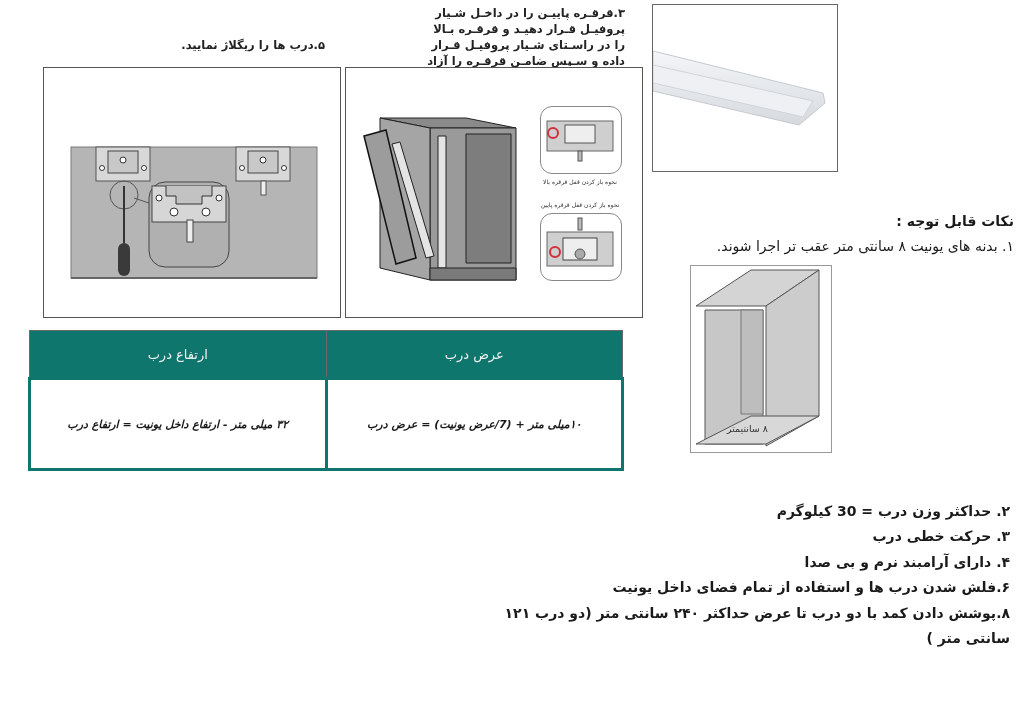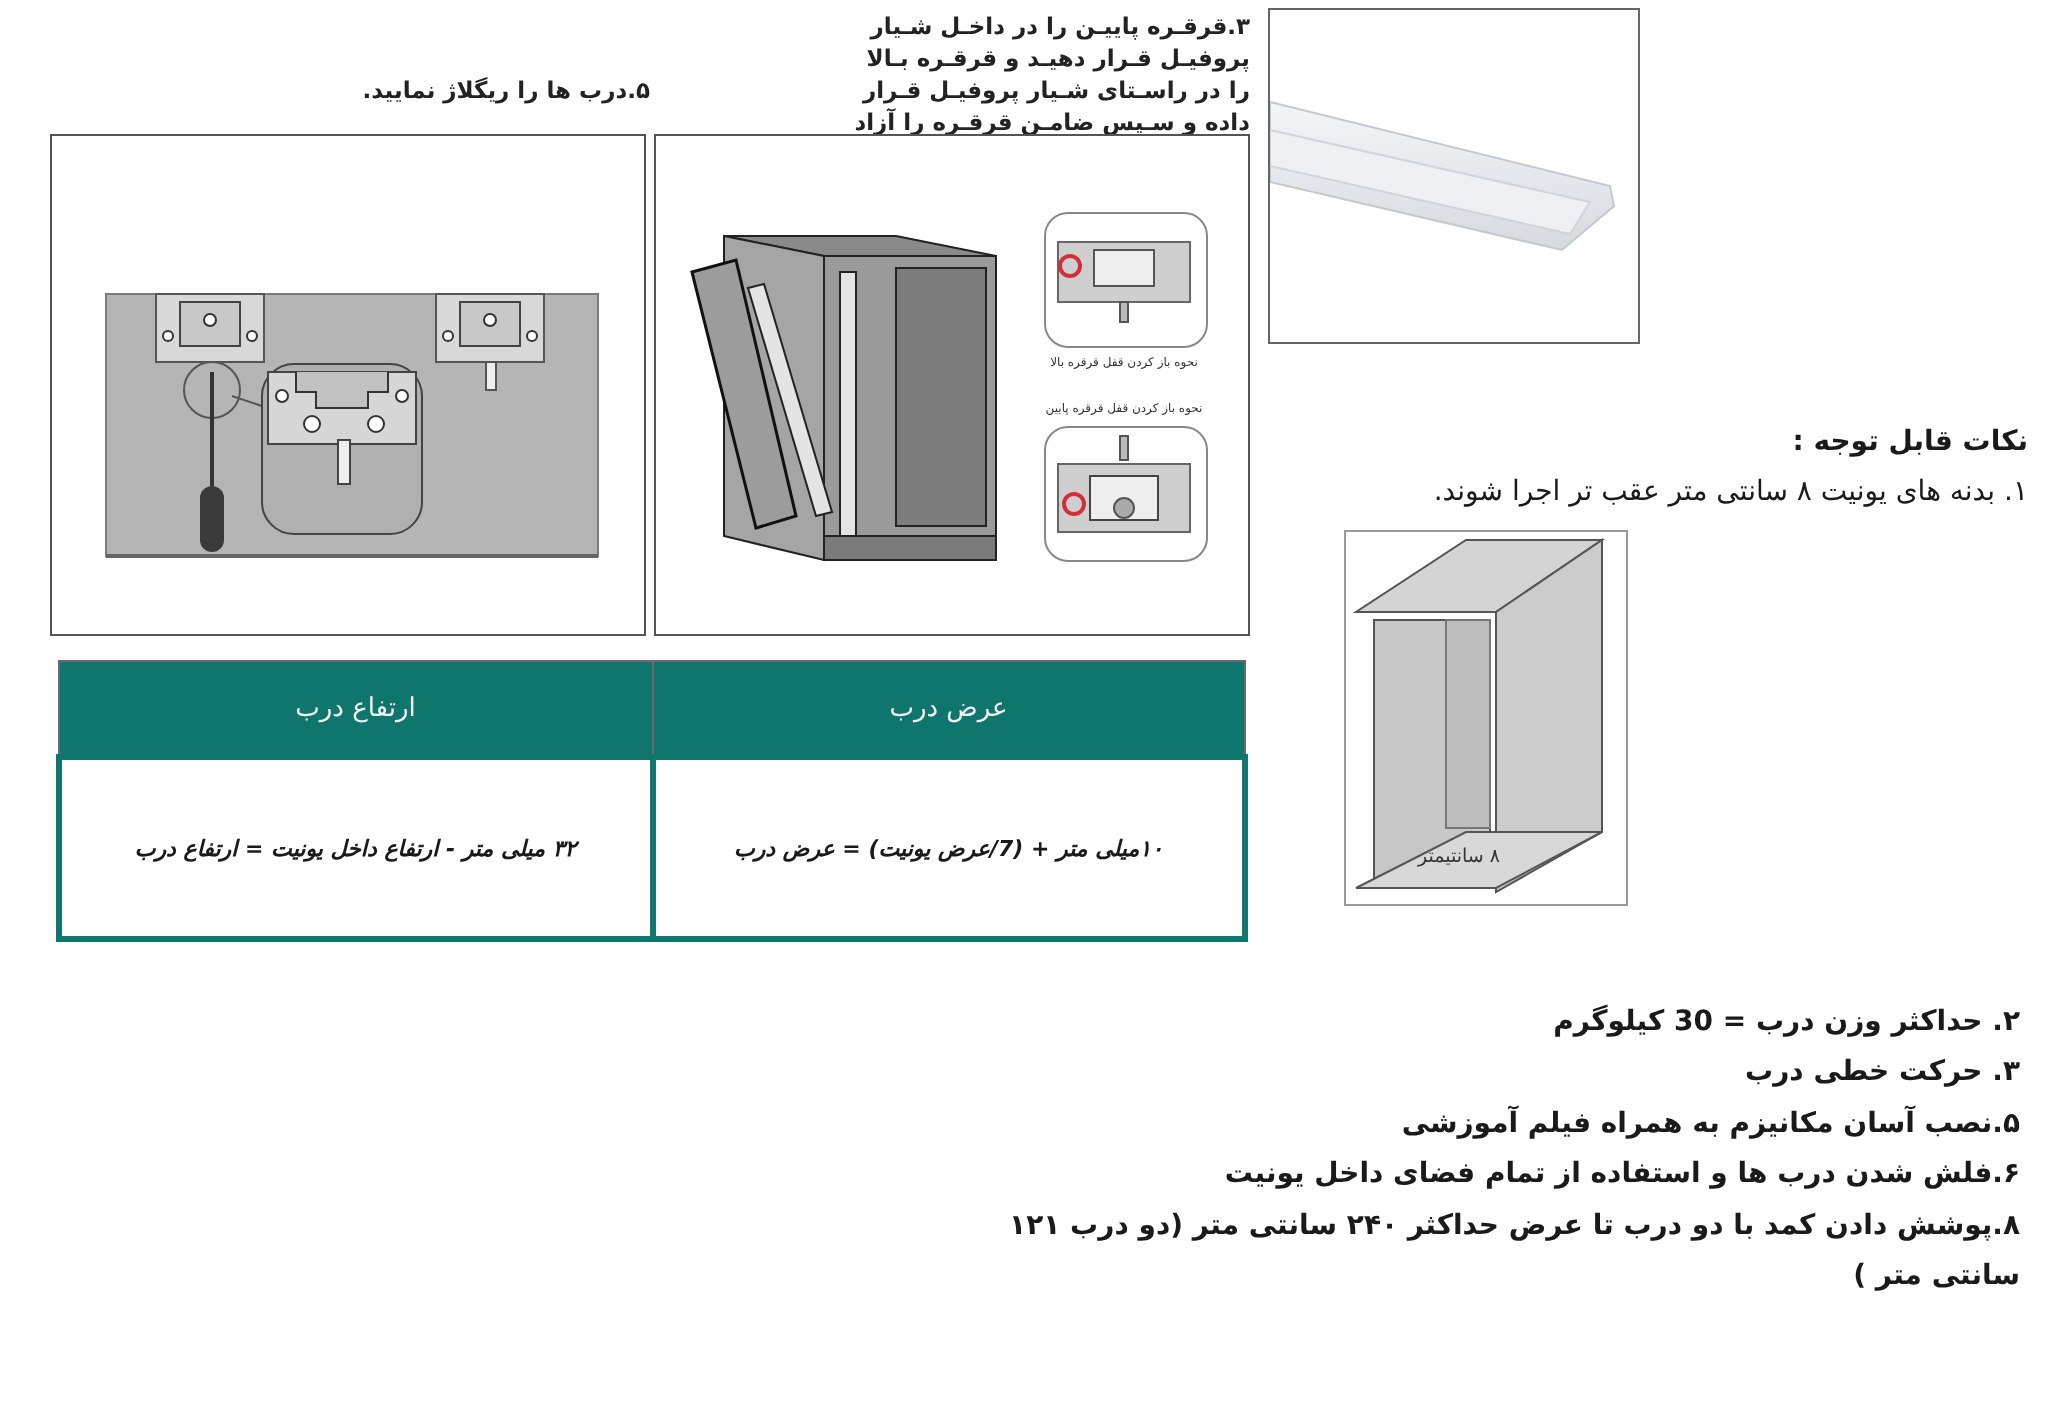--- a/index.html
+++ b/index.html
@@ -1,21 +1,21 @@
 <!DOCTYPE html>
 <html><head>
 <meta charset="utf-8">
 <style>
   html, body { margin:0; padding:0; background:#ffffff; }
   body { width:1024px; height:714px; position:relative; overflow:hidden; font-family:"DejaVu Sans", sans-serif; color:#1a1a1a; }
   .abs { position:absolute; }
   .rtl { direction:rtl; text-align:right; }
   .step3 { left:420px; top:5px; width:205px; font-size:11.5px; line-height:16px; font-weight:bold; color:#222; }
   .step5 { left:180px; top:37px; width:145px; font-size:11.5px; line-height:16px; font-weight:bold; color:#222; }
-  .framebox { border:1px solid #555; background:#fff; box-sizing:border-box; }
+  .framebox { border:1px solid #555; background:#fff; box-sizing:border-box;margin-left:18px; }
   .notes-title { right:10px; top:213px; font-size:14px; font-weight:bold; }
   .note1 { right:10px; top:238px; font-size:14px; font-weight:normal; }
   .features { right:14px; top:499px; width:520px; }
   .features li { list-style:none; font-size:14px; font-weight:bold; line-height:25.4px; }
   .features ul { margin:0; padding:0; }
   table.dims { position:absolute; left:28px; top:330px; width:596px; border-collapse:collapse; }
   table.dims th { background:#0f766e; color:#f2f2f2; font-weight:normal; font-size:13px; height:44px; border:1px solid #6a6a6a; }
   table.dims td { height:86px; border:3px solid #0f766e; text-align:center; font-size:11px; font-weight:bold; direction:rtl;font-style:italic; }
   .caption-small { font-size:6px; color:#333; direction:rtl; text-align:center; }
 </style>
@@ -139,17 +139,17 @@
       <td>۳۲ میلی متر - ارتفاع داخل یونیت = ارتفاع درب</td>
       <td>۱۰میلی متر + (7/عرض یونیت) = عرض درب</td>
     </tr>
   </tbody>
 </table>
 
 <div class="abs rtl features">
   <ul>
     <li>۲. حداکثر وزن درب = 30 کیلوگرم</li>
     <li>۳. حرکت خطی درب</li>
-    <li>۵.نصب آسان مکانیزم به همراه فیلم آموزشی</li>
+    <li>۴. دارای آرامبند نرم و بی صدا</li>
     <li>۶.فلش شدن درب ها و استفاده از تمام فضای داخل یونیت</li>
     <li>۸.پوشش دادن کمد با دو درب تا عرض حداکثر ۲۴۰ سانتی متر (دو درب ۱۲۱ سانتی متر )</li>
   </ul>
 </div>
 
 </body></html>

